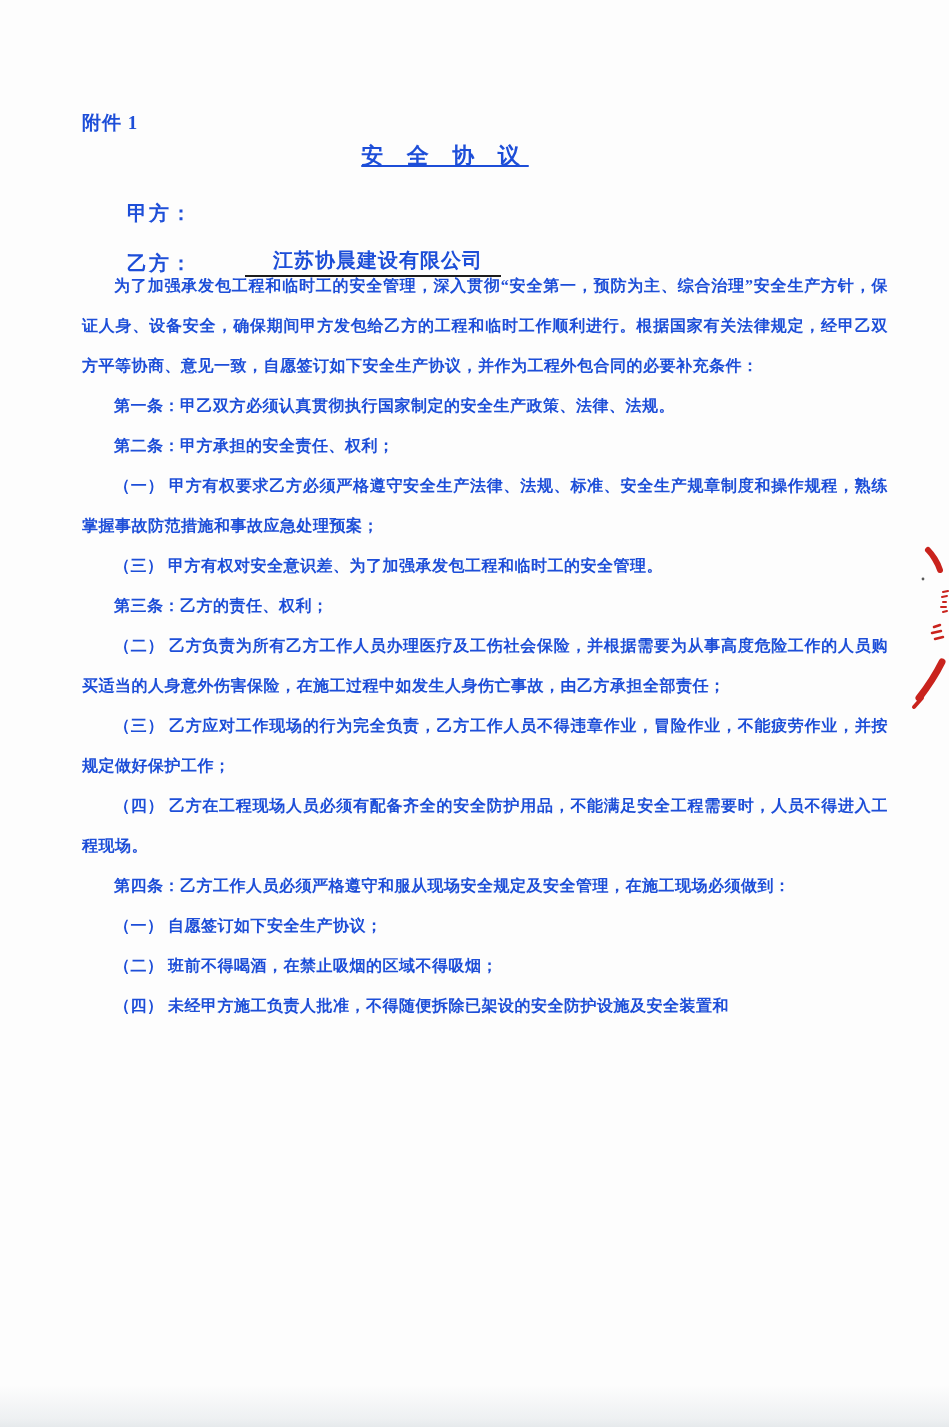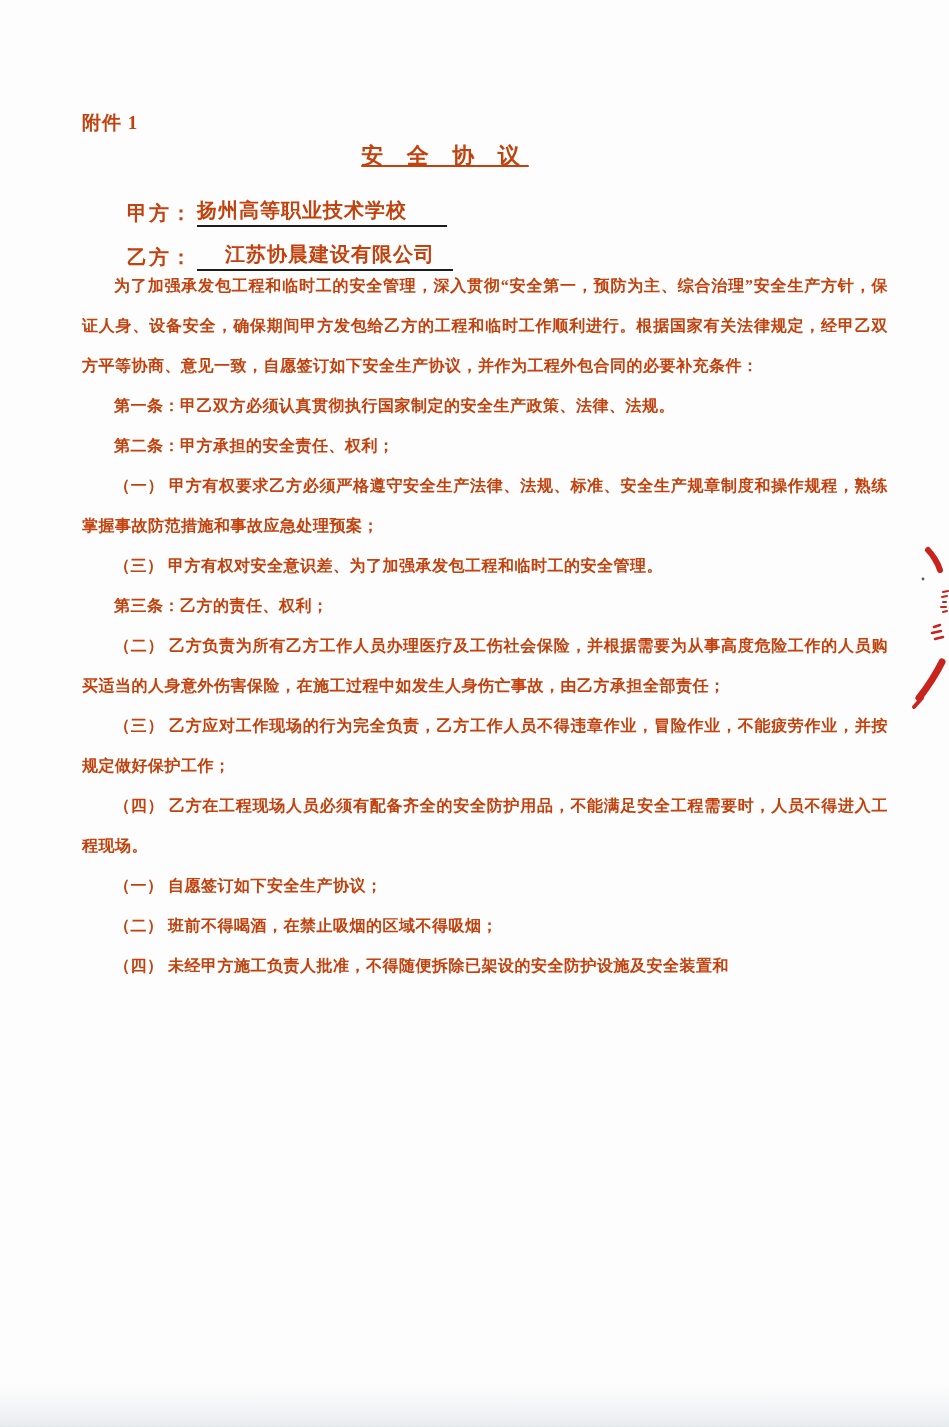--- a/index.html
+++ b/index.html
@@ -2,21 +2,21 @@
 <html><head>
 <meta charset="utf-8">
 <style>
   html, body { margin: 0; padding: 0; background: #ffffff; }
   .page {
     position: relative;
     width: 949px;
     height: 1427px;
     background: #fdfdfd;
     font-family: "Liberation Serif", "DejaVu Serif", serif;
-    color: #c2410c;
+    color: #1d4ed8;
     overflow: hidden;
   }
   .attachment {
     position: absolute;
     top: 110px;
     left: 82px;
     font-size: 19px;
     font-weight: 600;
     letter-spacing: 1px;
   }
@@ -36,21 +36,22 @@
     position: absolute;
     top: 186px;
     left: 127px;
   }
   .party-row {
     height: 41px;
     display: flex;
     align-items: flex-end;
     font-size: 20px;
     font-weight: 600;
-    margin-bottom: 3px;
+    margin-bottom: 9px;
+    gap: 48px;
   }
   .party-label { letter-spacing: 2px; padding-right: 4px; }
   .party-value {
     border-bottom: 2px solid #1c1c1c;
     letter-spacing: 1px;
     line-height: 30px;
   }
   .underline-a { padding-right: 40px; }
   .underline-b { padding-left: 28px; padding-right: 18px; }
   .body-text {
@@ -90,38 +91,38 @@
 
 <div class="page">
 
   <div class="attachment">附件 1</div>
 
   <h1 class="title">安 全 协 议</h1>
 
   <div class="parties">
     <div class="party-row">
       <span class="party-label">甲方：</span>
-      <span class="party-value underline-a">扬州高等职业技术学校</span>
     </div>
     <div class="party-row">
       <span class="party-label">乙方：</span>
       <span class="party-value underline-b">江苏协晨建设有限公司</span>
     </div>
   </div>
 
   <div class="body-text" id="body-paragraphs">
       <p class="para">为了加强承发包工程和临时工的安全管理，深入贯彻“安全第一，预防为主、综合治理”安全生产方针，保证人身、设备安全，确保期间甲方发包给乙方的工程和临时工作顺利进行。根据国家有关法律规定，经甲乙双方平等协商、意见一致，自愿签订如下安全生产协议，并作为工程外包合同的必要补充条件：</p>
       <p class="para">第一条：甲乙双方必须认真贯彻执行国家制定的安全生产政策、法律、法规。</p>
       <p class="para">第二条：甲方承担的安全责任、权利；</p>
       <p class="para">（一） 甲方有权要求乙方必须严格遵守安全生产法律、法规、标准、安全生产规章制度和操作规程，熟练掌握事故防范措施和事故应急处理预案；</p>
       <p class="para">（三） 甲方有权对安全意识差、为了加强承发包工程和临时工的安全管理。</p>
       <p class="para">第三条：乙方的责任、权利；</p>
       <p class="para">（二） 乙方负责为所有乙方工作人员办理医疗及工伤社会保险，并根据需要为从事高度危险工作的人员购买适当的人身意外伤害保险，在施工过程中如发生人身伤亡事故，由乙方承担全部责任；</p>
       <p class="para">（三） 乙方应对工作现场的行为完全负责，乙方工作人员不得违章作业，冒险作业，不能疲劳作业，并按规定做好保护工作；</p>
       <p class="para">（四） 乙方在工程现场人员必须有配备齐全的安全防护用品，不能满足安全工程需要时，人员不得进入工程现场。</p>
+      <p class="para">第四条：乙方工作人员必须严格遵守和服从现场安全规定及安全管理，在施工现场必须做到：</p>
       <p class="para">（一） 自愿签订如下安全生产协议；</p>
       <p class="para">（二） 班前不得喝酒，在禁止吸烟的区域不得吸烟；</p>
       <p class="para">（四） 未经甲方施工负责人批准，不得随便拆除已架设的安全防护设施及安全装置和</p>
     </div>
 
   <svg class="red-stamp" viewBox="0 0 40 170" fill="none" stroke-linecap="round">
     <path d="M19,10 C23,14 29,23 31,30" stroke-width="6" stroke="#c9231d"></path>
     <circle cx="14" cy="39" r="1.4" fill="#5a5a5a" stroke="none"></circle>
     <path d="M34,52 L39,51 M33,57 L38,56 M34,62 L37,62 M32,67 L37,67 M34,72 L38,71" stroke-width="2" stroke="#c9231d"></path>
     <path d="M25,87 L31,85 M23,93 L32,91 M26,99 L34,97" stroke-width="2.5" stroke="#c9231d"></path>

